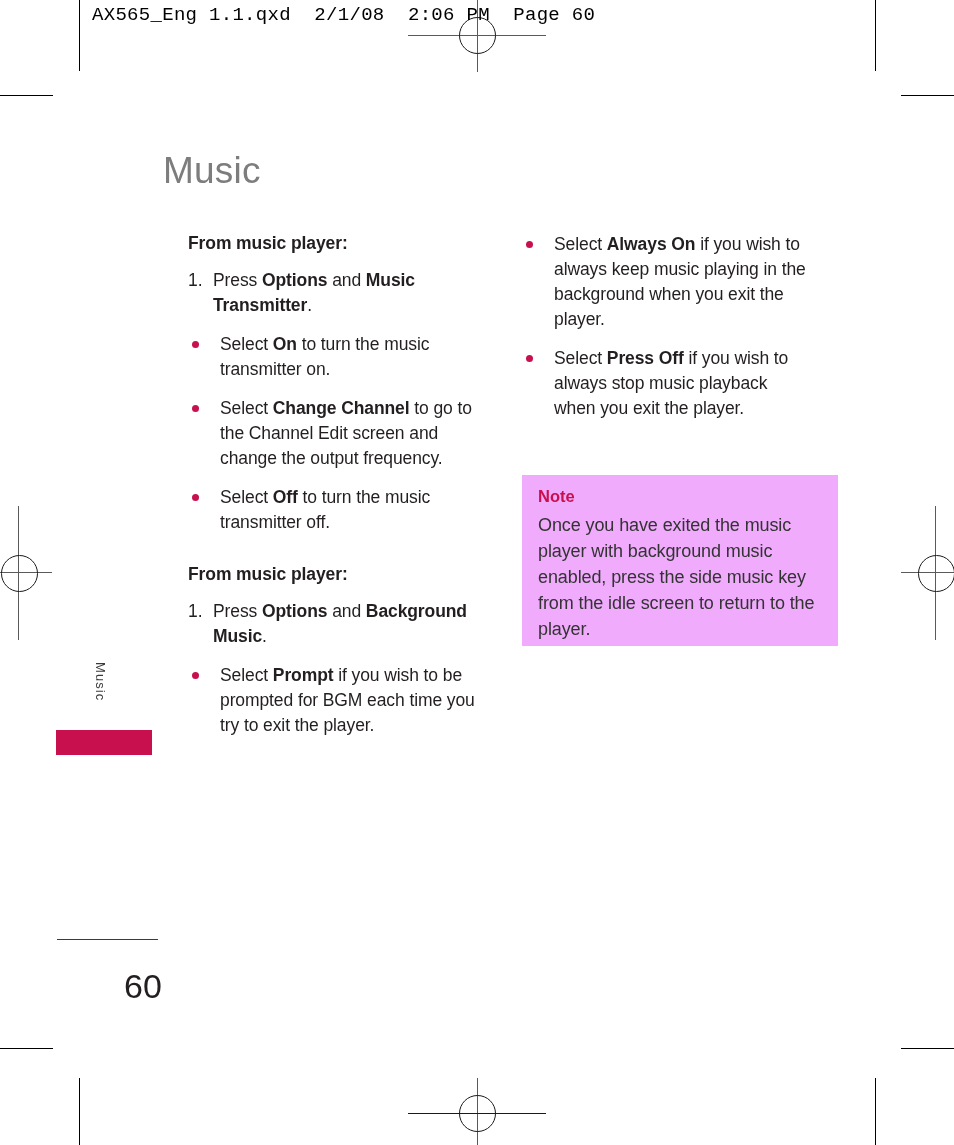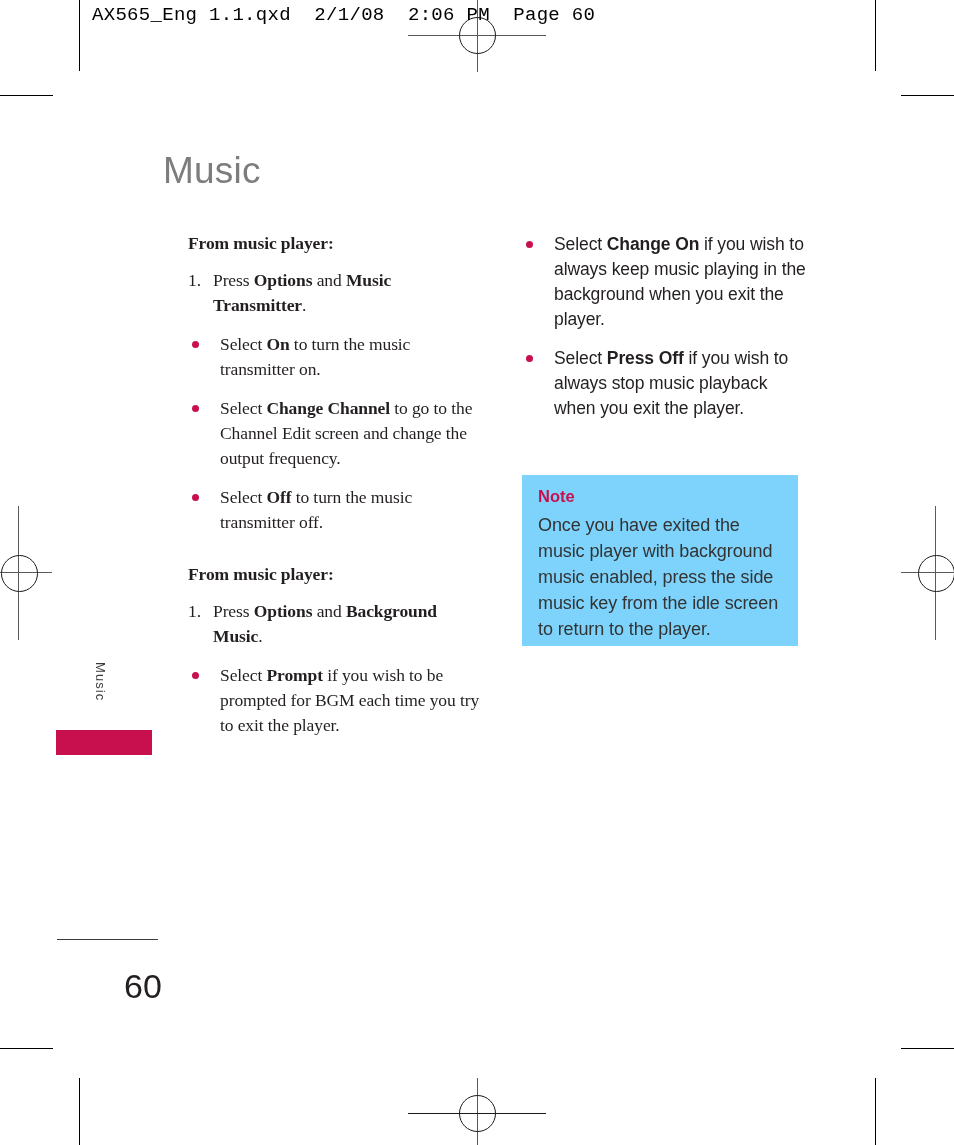--- a/index.html
+++ b/index.html
@@ -65,21 +65,21 @@
     font-size: 37px;
     font-weight: 400;
     color: #7d7d7d;
     letter-spacing: 0.2px;
   }
 
   .col {
     position: absolute;
     top: 232px;
   }
-  .col-left { left: 188px; width: 300px; font-family: Liberation Serif, serif; }
+  .col-left { left: 188px; width: 300px; }
   .col-right { left: 522px; width: 290px; }
 
   .subhead {
     font-size: 17.5px;
     font-weight: bold;
     line-height: 1.32;
     margin: 0 0 13px 0;
     letter-spacing: -0.1px;
   }
 
@@ -117,23 +117,23 @@
 
   b { font-weight: bold; }
 
   .gap-lg { height: 14px; }
 
   
   .note-box {
     position: absolute;
     left: 522px;
     top: 475px;
-    width: 276px;
+    width: 316px;
     height: 171px;
-    background: #7dd3fc;
+    background: #f0abfc;
     box-sizing: border-box;
     padding: 12px 16px 10px 16px;
   }
   .note-title {
     color: #c8104e;
     font-weight: bold;
     font-size: 16.5px;
     margin: 0 0 6px 0;
   }
   .note-body {
@@ -250,21 +250,21 @@
 
   <p class="bullet-item">
     <span class="dot"></span><span>Select </span><b>Prompt</b><span> if you wish to be prompted for BGM each time you try to exit the player.</span>
   </p>
 
 </div>
 
 <div class="col col-right">
 
   <p class="bullet-item">
-    <span class="dot"></span><span>Select </span><b>Change On</b><span> if you wish to always keep music playing in the background when you exit the player.</span>
+    <span class="dot"></span><span>Select </span><b>Always On</b><span> if you wish to always keep music playing in the background when you exit the player.</span>
   </p>
 
   <p class="bullet-item">
     <span class="dot"></span><span>Select </span><b>Press Off</b><span> if you wish to always stop music playback when you exit the player.</span>
   </p>
 
 </div>
 
 <div class="note-box">
   <p class="note-title">Note</p>

